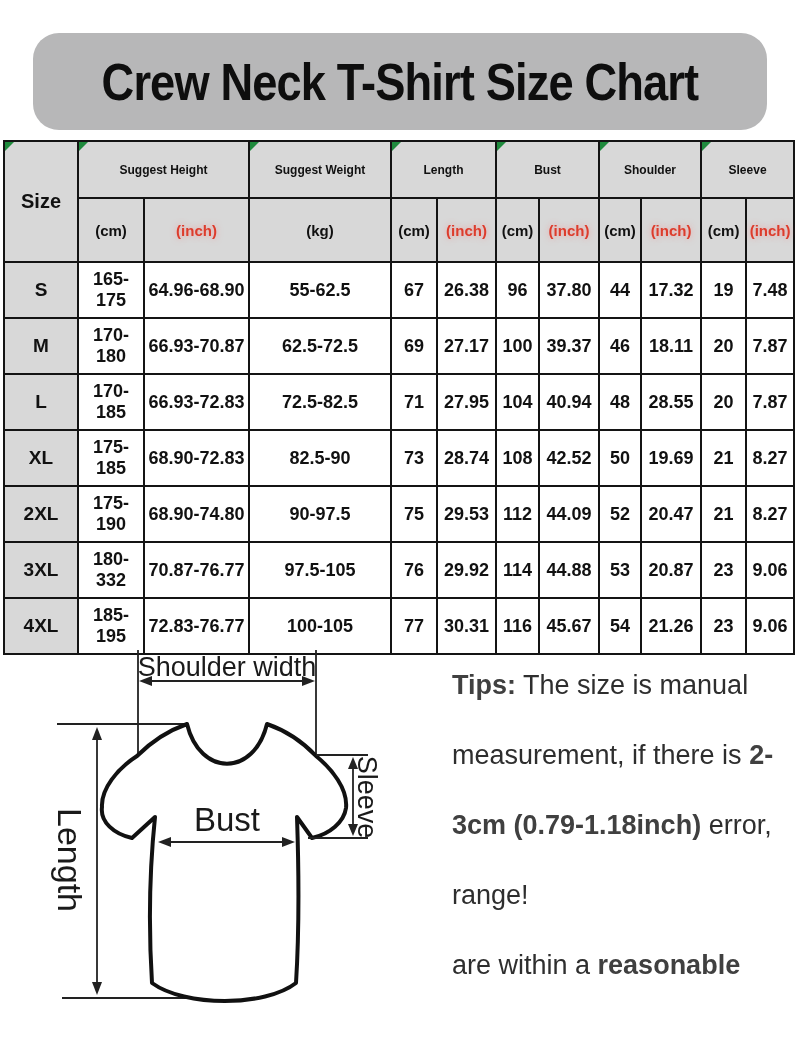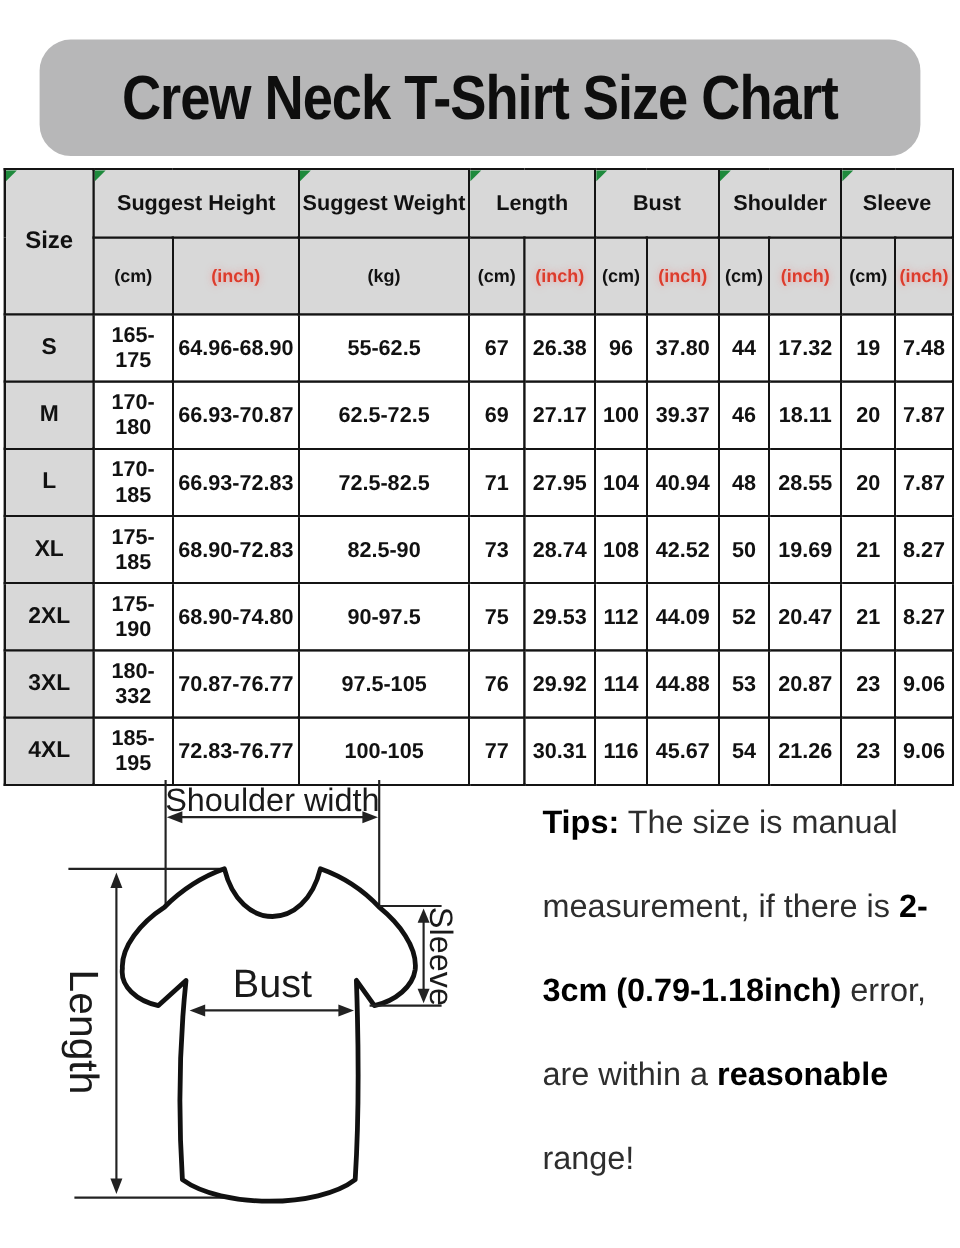--- a/index.html
+++ b/index.html
@@ -20,40 +20,40 @@
   
   table.size-table{
     position:absolute; left:3px; top:140px; width:790px;
     border-collapse:collapse; table-layout:fixed;
   }
   .size-table th, .size-table td{
     border:2px solid #141414; text-align:center; vertical-align:middle;
     padding:0; position:relative; color:#111;
   }
   .size-table thead th{ background:#d8d8d8; font-weight:bold; }
-  .size-table .group-label{ font-size:18px; height:57px; }
+  .size-table .group-label{ font-size:12px; height:57px; }
   .size-table .unit-cell{ font-size:15px; height:64px; }
   .size-table .unit-inch{ color:#dd3c2c; text-shadow:0 0 6px rgba(255,120,120,0.55);margin-left:44px; }
   .size-table tbody th{ background:#d8d8d8; font-size:19px; font-weight:bold; height:56px; }
   .size-table tbody td{ background:#ffffff; font-size:18px; font-weight:bold; }
   .size-table .size-head{ font-size:20px; }
   .tri{
     position:absolute; top:0; left:0; width:0; height:0;
     border-top:9px solid #1e8a3c; border-right:9px solid transparent;
   }
 
   
   .diagram{ position:absolute; left:0; top:645px; width:450px; height:395px; }
   .diagram svg{ display:block; }
   .diagram text{ font-family:"Liberation Sans","DejaVu Sans",sans-serif; fill:#1a1a1a; }
 
   
   .tips{ position:absolute; left:452px; top:650px; width:345px; }
   .tips .tip-line{ line-height:70px; height:70px; white-space:nowrap; font-size:27px; color:#2e2e2e; }
-  .tips .red{ color:#000000; font-weight:bold; }
+  .tips .red{ color:#404040; font-weight:bold; }
 </style>
 </head>
 <body>
 
 <div class="screen">
 
   <div class="title-box">
     <span class="title-text">Crew Neck T-Shirt Size Chart</span>
   </div>
 
@@ -264,17 +264,17 @@
       <text x="58" y="215" font-size="34" text-anchor="middle" transform="rotate(90 58 215)">Length</text>
       <text x="227" y="186" font-size="33" text-anchor="middle">Bust</text>
       <text x="358" y="152" font-size="27" text-anchor="middle" transform="rotate(90 358 152)">Sleeve</text>
     </svg>
   </div>
 
   <div class="tips">
     <div class="tip-line"><span class="red">Tips:</span><span> The size is manual</span></div>
     <div class="tip-line"><span>measurement, if there is </span><span class="red">2-</span></div>
     <div class="tip-line"><span class="red">3cm (0.79-1.18inch)</span><span> error,</span></div>
+    <div class="tip-line"><span>range!</span></div>
     <div class="tip-line"><span>are within a </span><span class="red">reasonable</span></div>
-    <div class="tip-line"><span>range!</span></div>
   </div>
 
 </div>
 
 </body></html>

